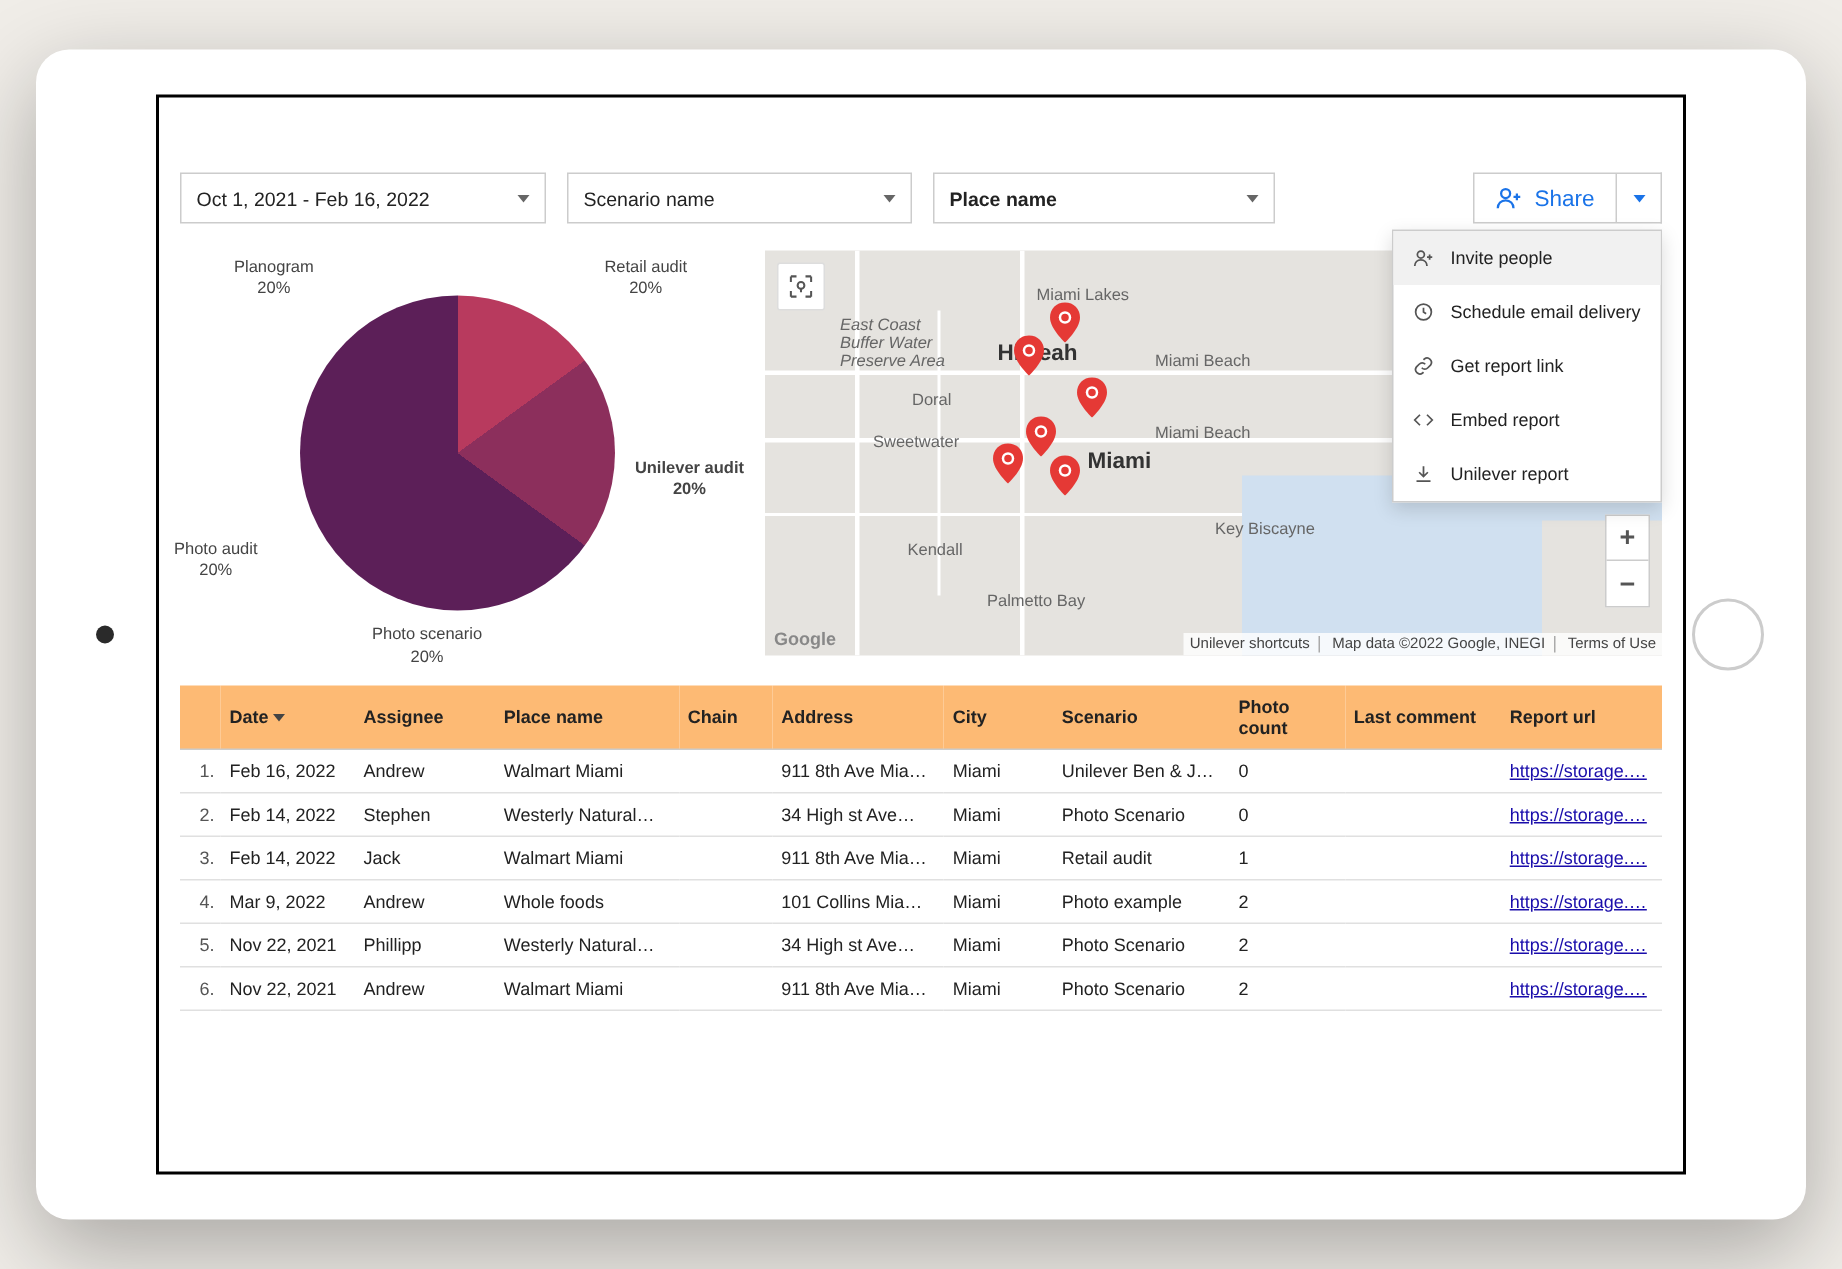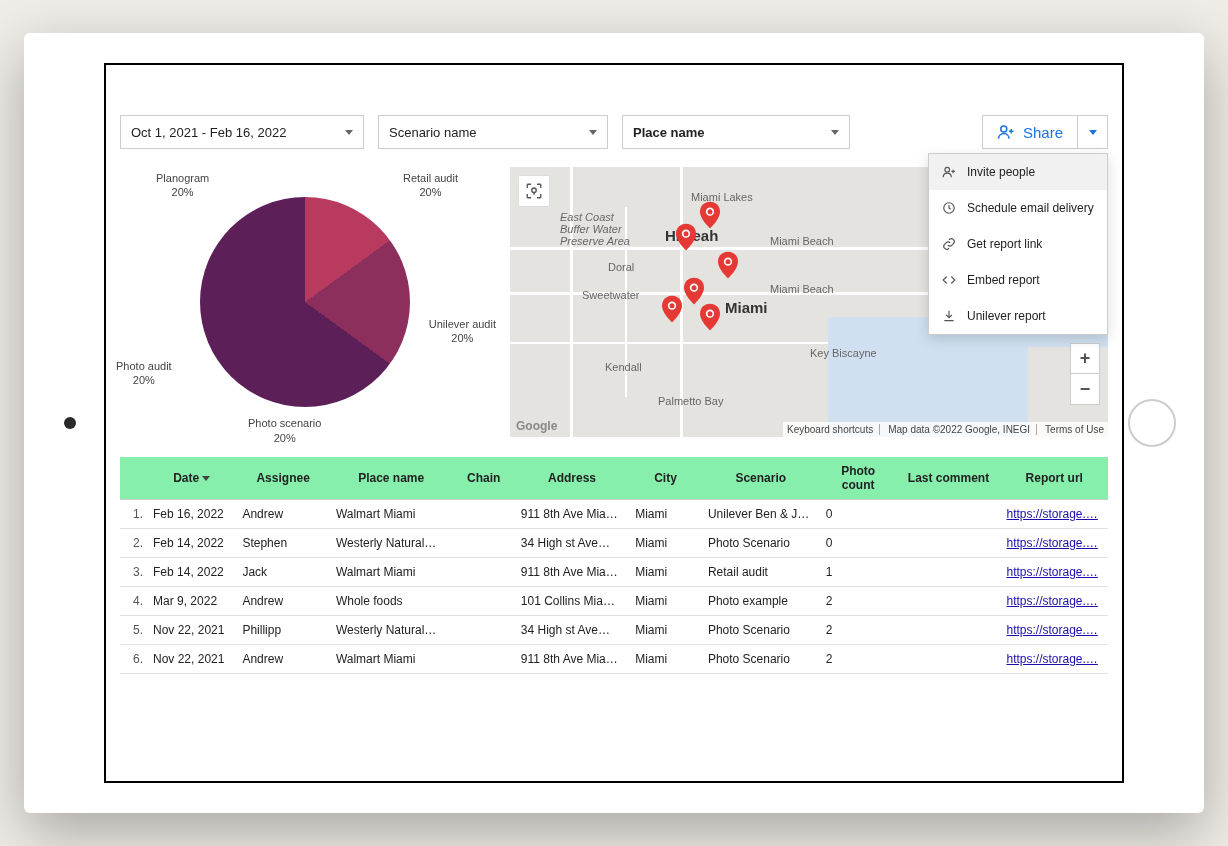--- a/index.html
+++ b/index.html
@@ -1,17 +1,17 @@
 <!DOCTYPE html>
 <html><head>
 <meta charset="utf-8">
 <style>
 * { margin: 0; padding: 0; box-sizing: border-box; font-family: Arial, Helvetica, sans-serif; }
 body { background: #f0ede8; display: flex; align-items: center; justify-content: center; min-height: 846px; width: 1228px; }
-.tablet-frame { background: #fff; border-radius: 6px; width: 1180px; height: 780px; padding: 30px 80px; position: relative; box-shadow: 0 20px 60px rgba(0,0,0,0.3); }
+.tablet-frame { background: #fff; border-radius: 22px; width: 1180px; height: 780px; padding: 30px 80px; position: relative; box-shadow: 0 20px 60px rgba(0,0,0,0.3); }
 .tablet-frame::before { content:""; position:absolute; left:40px; top:50%; width:12px; height:12px; background:#2a2a2a; border-radius:50%; transform:translateY(-50%); }
 .tablet-frame::after { content:""; position:absolute; right:28px; top:50%; width:44px; height:44px; border:2px solid #ccc; border-radius:50%; transform:translateY(-50%); }
 .screen { background:#fff; border:2px solid #000; width:100%; height:100%; overflow:hidden; padding:50px 14px 14px; }
 .toolbar { display:flex; gap:14px; margin-bottom:18px; }
 .filter { border:1px solid #ccc; height:34px; display:flex; align-items:center; justify-content:space-between; padding:0 10px; font-size:13px; color:#222; background:#fff; cursor:pointer; }
 .filter.date { width:244px; }
 .filter.scenario { width:230px; }
 .filter.place { width:228px; font-weight:bold; }
 .caret { width:0; height:0; border-left:4px solid transparent; border-right:4px solid transparent; border-top:5px solid #666; }
 .share-wrap { margin-left:auto; display:flex; }
@@ -36,21 +36,21 @@
 .map-zoom div:first-child { border-bottom:1px solid #ccc; }
 .map-attrib { position:absolute; right:0; bottom:0; background:rgba(255,255,255,0.8); font-size:10px; color:#444; padding:2px 4px; display:flex; gap:8px; }
 .map-attrib span { border-right:1px solid #aaa; padding-right:6px; }
 .map-attrib span:last-child { border:none; padding:0; }
 .google-logo { position:absolute; left:6px; bottom:4px; font-size:12px; color:#888; font-weight:bold; }
 .share-menu { position:absolute; right:0; top:-14px; width:180px; background:#fff; border:1px solid #ccc; box-shadow:0 4px 12px rgba(0,0,0,0.15); z-index:10; }
 .share-menu-item { display:flex; align-items:center; gap:10px; padding:10px 12px; font-size:12px; color:#222; cursor:pointer; }
 .share-menu-item:first-child { background:#f1f1f1; }
 .icon-slot { width:16px; height:16px; display:flex; align-items:center; justify-content:center; color:#555; }
 .data-table { width:100%; border-collapse:collapse; font-size:12px; }
-.data-table th { background:#86efac; text-align:center; padding:7px 6px; font-weight:bold; color:#222; border-bottom:1px solid #ccc; font-size:12px; }
+.data-table th { background:#fdba74; text-align:left; padding:7px 6px; font-weight:bold; color:#222; border-bottom:1px solid #ccc; font-size:12px; }
 .data-table td { padding:7px 6px; border-bottom:1px solid #e0e0e0; color:#222; white-space:nowrap; overflow:hidden; text-overflow:ellipsis; }
 .data-table .idx { width:22px; text-align:right; padding-right:4px; color:#555; }
 .data-table a { color:#1a0dab; text-decoration:underline; }
 .sort-arrow { width:0; height:0; border-left:4px solid transparent; border-right:4px solid transparent; border-top:5px solid #444; display:inline-block; margin-left:3px; vertical-align:middle; }
 .pegman { position:absolute; right:8px; top:136px; width:26px; height:26px; background:#fff; border:1px solid #ccc; display:flex; align-items:center; justify-content:center; font-size:16px; }
 </style>
 </head>
 <body>
 
 <div class="tablet-frame">
@@ -91,21 +91,21 @@
     <div class="pie-wrap">
       <div class="pie" id="pie" style="background: conic-gradient(rgb(61, 26, 74) -162deg, rgb(61, 26, 74) -90deg, rgb(245, 160, 43) -90deg, rgb(245, 160, 43) -18deg, rgb(184, 58, 94) -18deg, rgb(184, 58, 94) 54deg, rgb(140, 47, 92) 54deg, rgb(140, 47, 92) 126deg, rgb(92, 31, 88) 126deg, rgb(92, 31, 88) 198deg);"></div>
       <div class="pie-label" style="left:36px; top:4px;">
         <div>Planogram</div>
             <div>20%</div>
       </div>
       <div class="pie-label" style="right:32px; top:4px;">
         <div>Retail audit</div>
             <div>20%</div>
       </div>
-      <div class="pie-label" style="right:-6px; top:150px;">
+      <div class="pie-label" style="right:-6px; top:138px;font-weight:bold;">
         <div>Unilever audit</div>
             <div>20%</div>
       </div>
       <div class="pie-label" style="left:128px; bottom:-8px;">
         <div>Photo scenario</div>
             <div>20%</div>
       </div>
       <div class="pie-label" style="left:-4px; top:150px;margin-top:42px;">
         <div>Photo audit</div>
             <div>20%</div>
@@ -186,21 +186,21 @@
       </div>
 
       <div class="map-zoom">
         <div>+</div>
         <div>−</div>
       </div>
 
       <div class="google-logo">Google</div>
 
       <div class="map-attrib">
-        <span>Keyboard shortcuts</span>
+        <span>Unilever shortcuts</span>
         <span>Map data ©2022 Google, INEGI</span>
         <span>Terms of Use</span>
       </div>
     </div>
 
     <div class="share-menu">
       <div class="share-menu-item">
         <span class="icon-slot">
               <svg width="14" height="14" viewBox="0 0 24 24" fill="none" stroke="currentColor" stroke-width="2">
                 <circle cx="9" cy="8" r="4"></circle>

